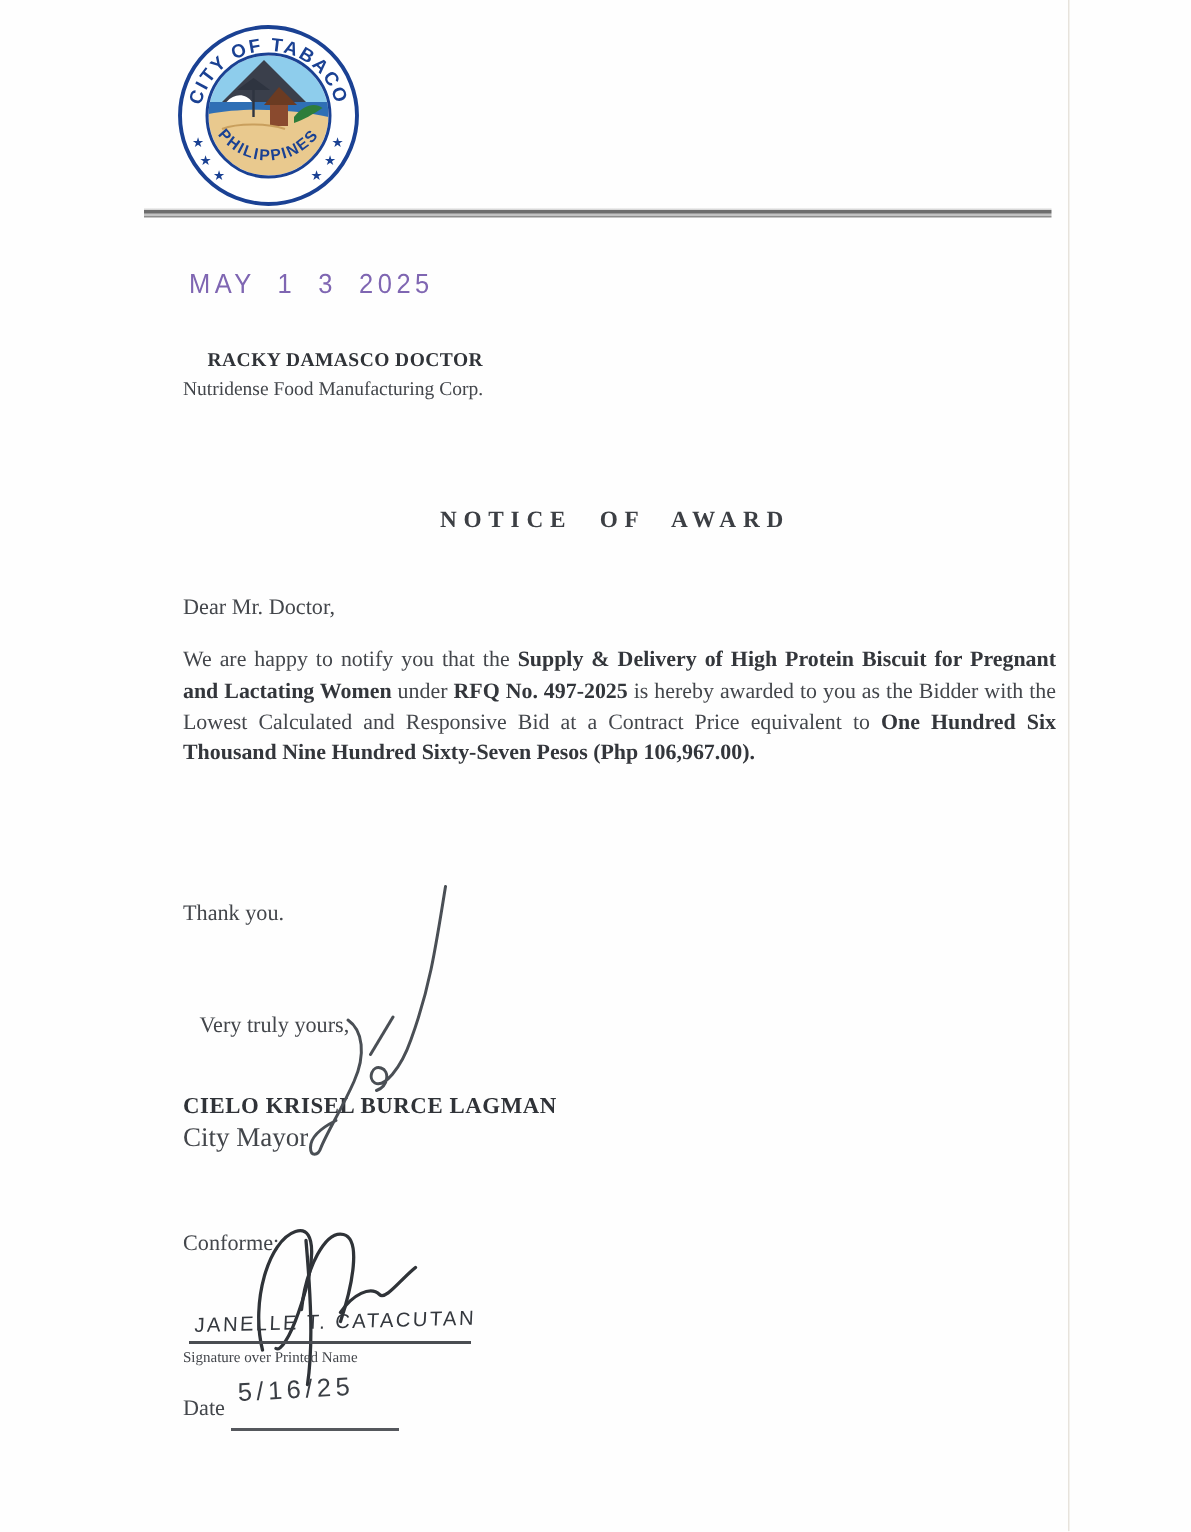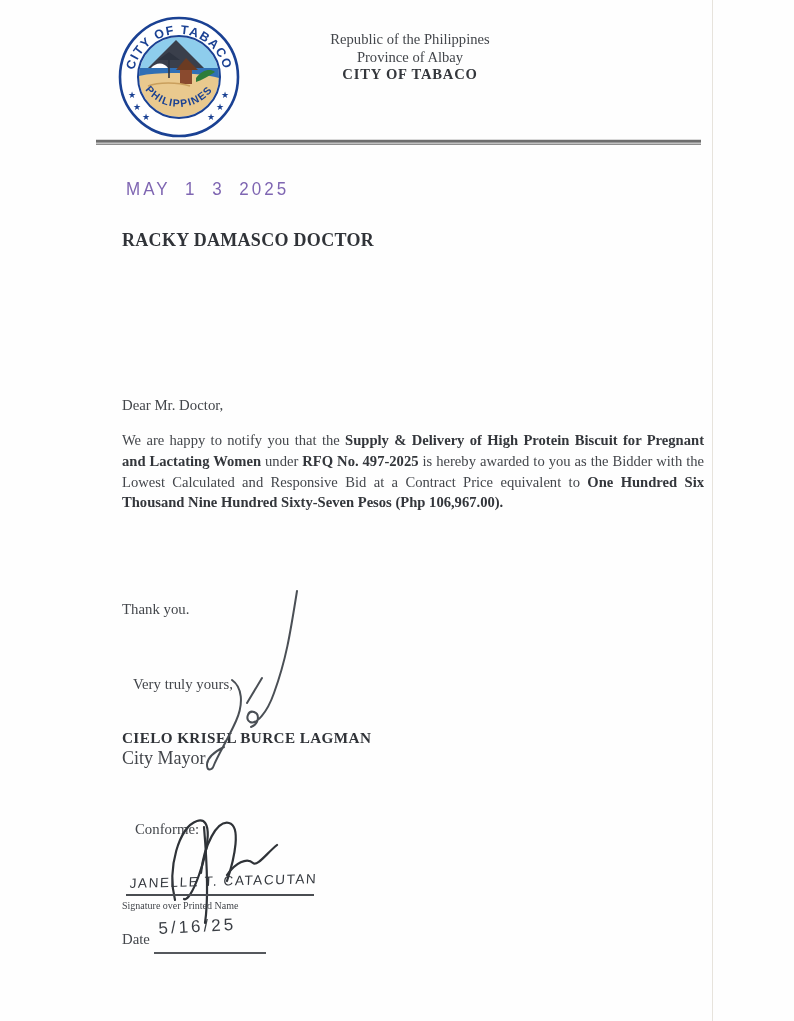--- a/index.html
+++ b/index.html
@@ -28,41 +28,41 @@
   }
   .edge-line{left:712px;top:0;width:1px;height:1021px;background:#e7e3dc;}
   
   .stamp{
     left:126px;top:179px;
     font-family:"Liberation Sans", sans-serif;
     font-size:17px;letter-spacing:3px;word-spacing:7px;
     transform:scaleY(1.08);transform-origin:left top;
   }
   
-  .recipient{left:122px;top:231px;font-size:18px;line-height:18.6px;text-align:right;}
+  .recipient{left:122px;top:231px;font-size:13px;line-height:18.6px;text-align:right;}
   .recipient .name{font-weight:bold;color:#303338;letter-spacing:.3px;}
   
   .title{
     left:110px;top:338px;width:600px;text-align:center;
     font-weight:bold;font-size:15.5px;color:#3c3f44;
     letter-spacing:4.5px;word-spacing:10px;
   }
   .salutation{left:122px;top:397px;font-size:14.8px;}
   
   .para{left:122px;top:430px;width:582px;font-size:14.6px;line-height:20.8px;text-align:justify;}
   .para b{color:#33363b;}
   .para2{top:543px;}
   .thanks{left:122px;top:601px;font-size:14.8px;}
   
   .valediction{left:122px;top:676px;font-size:14.8px;margin-left:11px;}
   .signatory-name{left:122px;top:729px;font-size:15.2px;font-weight:bold;color:#303338;letter-spacing:.4px;}
   .signatory-title{left:122px;top:748px;font-size:18px;}
   .sig-mayor{left:190px;top:575px;width:130px;height:210px;}
   
-  .conforme-label{left:135px;top:821px;font-size:14.8px;}
+  .conforme-label{left:122px;top:821px;font-size:14.8px;}
   .sig-conforme{left:148px;top:806px;width:165px;height:135px;}
   .hand-name{
     left:130px;top:876px;width:190px;
     font-family:"Liberation Sans", sans-serif;
     font-size:13.5px;letter-spacing:1.6px;color:#34383e;
     transform:rotate(-1.5deg) skewX(-4deg);transform-origin:left top;
     white-space:nowrap;
   }
   .name-line{left:126px;top:894px;width:188px;height:2px;background:#4a4d52;}
   .sig-caption{left:122px;top:900px;font-size:10px;}
@@ -116,33 +116,30 @@
     <g fill="#1a4193" font-size="9">
       <text x="10" y="82">★</text>
       <text x="15" y="94">★</text>
       <text x="24" y="104">★</text>
       <text x="103" y="82">★</text>
       <text x="98" y="94">★</text>
       <text x="89" y="104">★</text>
     </g>
   </svg>
 
-  <div class="abs hdr-block">
-    <div>Republic of the Philippines</div>
-    <div>Province of Albay</div>
-    <div class="hdr-line3">CITY OF TABACO</div>
-  </div>
   <div class="abs hdr-rule"></div>
 
   <div class="abs stamp" style="color:#7f66b2">MAY 1 3 2025</div>
 
   <div class="abs recipient">
     <div class="name">RACKY DAMASCO DOCTOR</div>
+    <div>Nutridense Food Manufacturing Corp.</div>
   </div>
 
+  <div class="abs title">NOTICE OF AWARD</div>
 
   <div class="abs salutation">Dear Mr. Doctor,</div>
 
   <div class="abs para"><span>We are happy to notify you that the </span><b>Supply &amp; Delivery of High Protein Biscuit for Pregnant and Lactating Women</b><span> under </span><b>RFQ No. 497-2025</b><span> is hereby awarded to you as the Bidder with the Lowest Calculated and Responsive Bid at a Contract Price equivalent to </span><b>One Hundred Six Thousand Nine Hundred Sixty-Seven Pesos (Php 106,967.00).</b></div>
   <div class="abs thanks">Thank you.</div>
 
   <div class="abs valediction">Very truly yours,</div>
   <div class="abs signatory-name">CIELO KRISEL BURCE LAGMAN</div>
   <div class="abs signatory-title">City Mayor</div>
 

